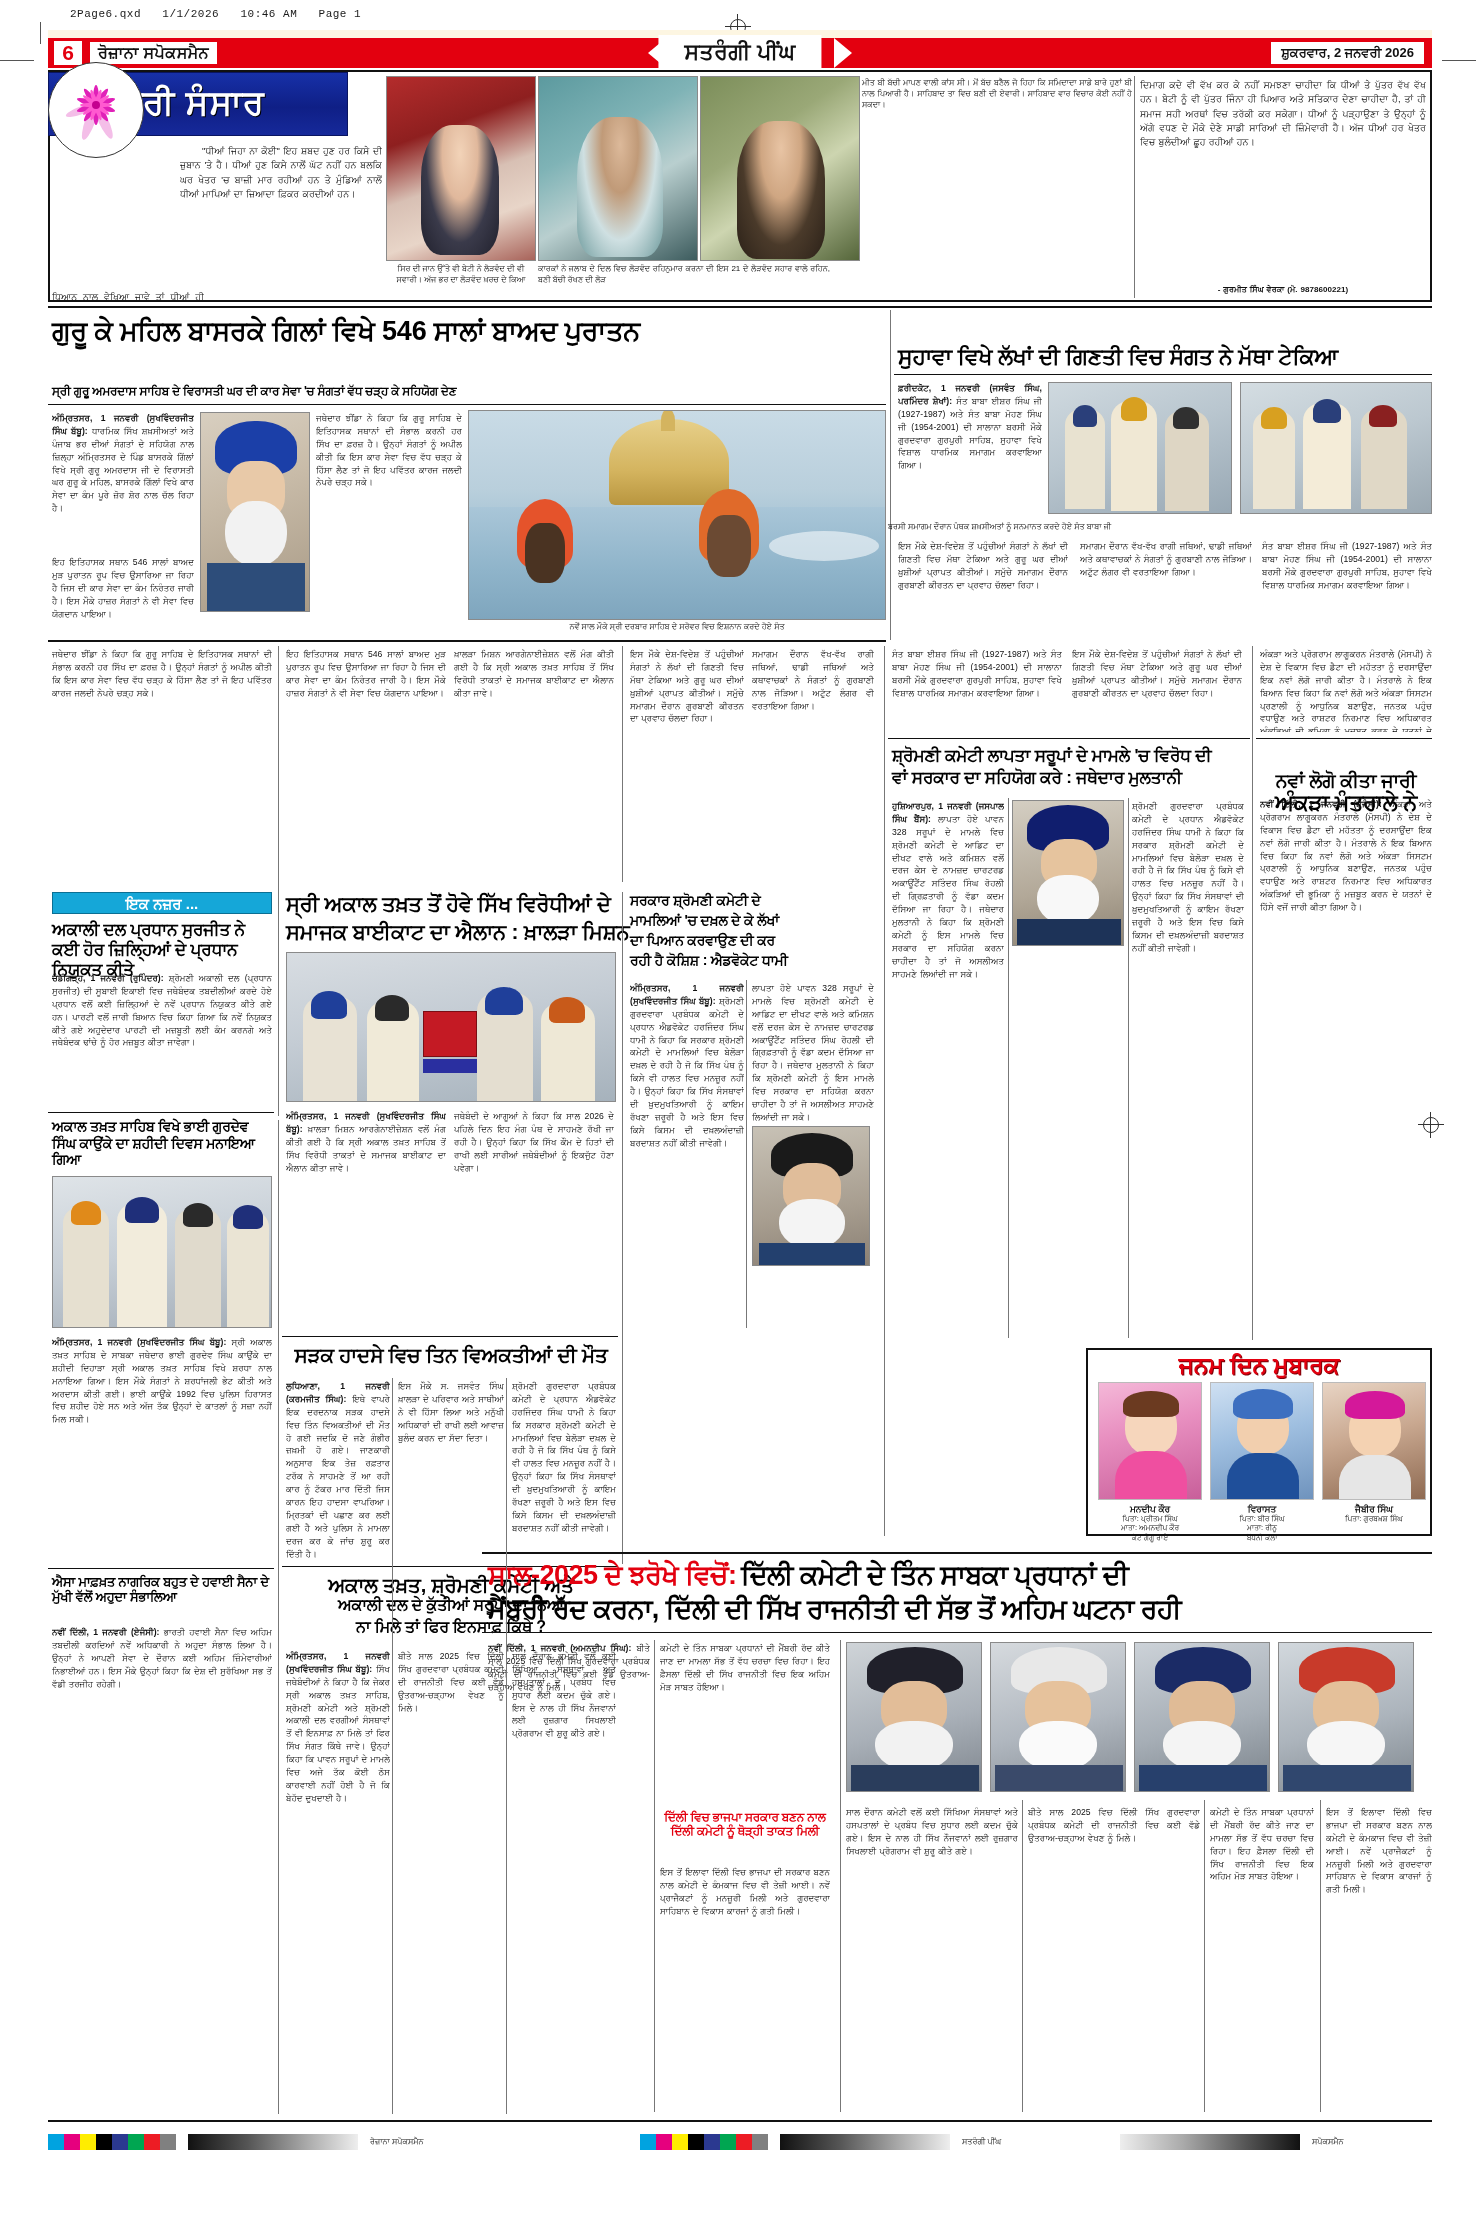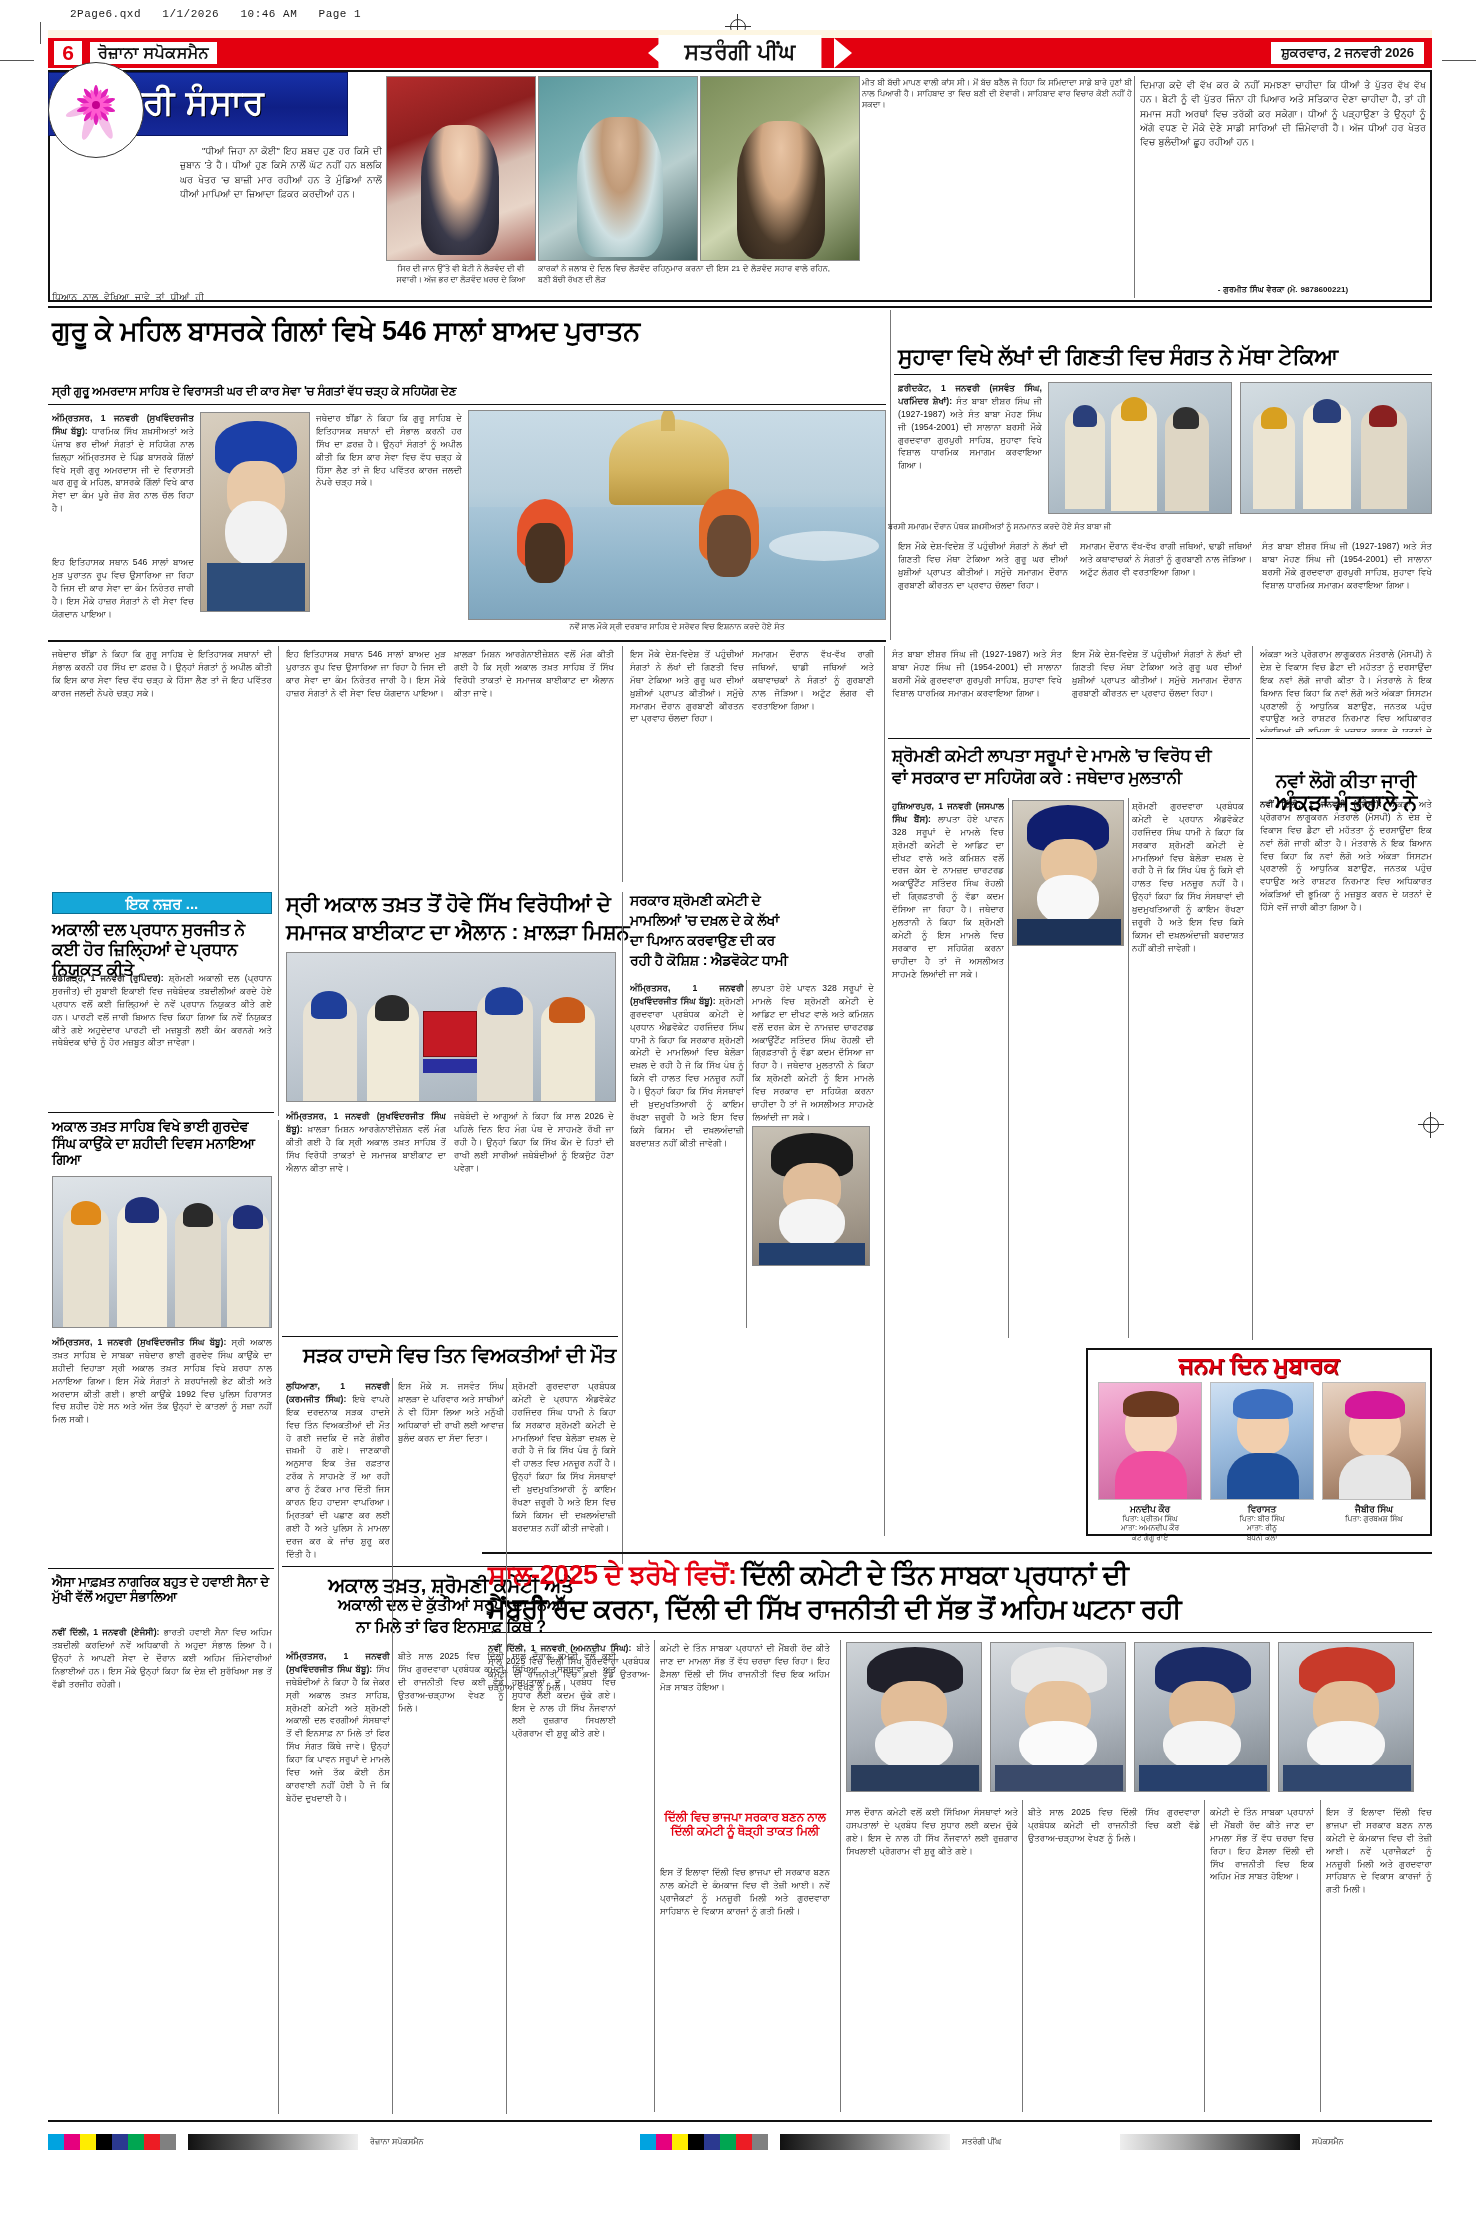--- a/index.html
+++ b/index.html
@@ -349,21 +349,21 @@
 
   <div class="photo" style="left:752px; top:1126px; width:118px; height:140px;">
     <div class="ph-in" style="background:linear-gradient(170deg,#c8c2b6 0%,#a89e90 60%,#8a8074 100%);"></div>
     <div style="position:absolute;left:18px;top:6px;width:82px;height:44px;background:#1a1a1a;border-radius:50% 50% 26% 26%;"></div>
     <div style="position:absolute;left:30px;top:36px;width:58px;height:52px;background:#e0bd9a;border-radius:42%;"></div>
     <div style="position:absolute;left:26px;top:72px;width:66px;height:50px;background:#f4f4f4;border-radius:46% 46% 52% 52%;"></div>
     <div style="position:absolute;left:6px;top:116px;width:106px;height:24px;background:#23406e;"></div>
   </div>
 
   <div class="hrule" style="left:282px; top:1336px; width:336px;"></div>
-  <div class="hl x3" style="left:286px; top:1344px; width:330px; text-align:right; font-size:20px;">ਸੜਕ ਹਾਦਸੇ ਵਿਚ ਤਿਨ ਵਿਅਕਤੀਆਂ ਦੀ ਮੌਤ</div>
+  <div class="hl x3" style="left:286px; top:1344px; width:330px; text-align:center; font-size:20px;">ਸੜਕ ਹਾਦਸੇ ਵਿਚ ਤਿਨ ਵਿਅਕਤੀਆਂ ਦੀ ਮੌਤ</div>
   <div class="body sm" style="left:286px; top:1380px; width:104px; height:180px;">
     <b>ਲੁਧਿਆਣਾ, 1 ਜਨਵਰੀ (ਕਰਮਜੀਤ ਸਿੰਘ):</b>
     <span>ਇਥੇ ਵਾਪਰੇ ਇਕ ਦਰਦਨਾਕ ਸੜਕ ਹਾਦਸੇ ਵਿਚ ਤਿੰਨ ਵਿਅਕਤੀਆਂ ਦੀ ਮੌਤ ਹੋ ਗਈ ਜਦਕਿ ਦੋ ਜਣੇ ਗੰਭੀਰ ਜ਼ਖ਼ਮੀ ਹੋ ਗਏ। ਜਾਣਕਾਰੀ ਅਨੁਸਾਰ ਇਕ ਤੇਜ਼ ਰਫ਼ਤਾਰ ਟਰੱਕ ਨੇ ਸਾਹਮਣੇ ਤੋਂ ਆ ਰਹੀ ਕਾਰ ਨੂੰ ਟੱਕਰ ਮਾਰ ਦਿੱਤੀ ਜਿਸ ਕਾਰਨ ਇਹ ਹਾਦਸਾ ਵਾਪਰਿਆ। ਮ੍ਰਿਤਕਾਂ ਦੀ ਪਛਾਣ ਕਰ ਲਈ ਗਈ ਹੈ ਅਤੇ ਪੁਲਿਸ ਨੇ ਮਾਮਲਾ ਦਰਜ ਕਰ ਕੇ ਜਾਂਚ ਸ਼ੁਰੂ ਕਰ ਦਿੱਤੀ ਹੈ।</span>
   </div>
   <div class="body sm" style="left:398px; top:1380px; width:106px; height:180px;">ਇਸ ਮੌਕੇ ਸ. ਜਸਵੰਤ ਸਿੰਘ ਖ਼ਾਲੜਾ ਦੇ ਪਰਿਵਾਰ ਅਤੇ ਸਾਥੀਆਂ ਨੇ ਵੀ ਹਿੱਸਾ ਲਿਆ ਅਤੇ ਮਨੁੱਖੀ ਅਧਿਕਾਰਾਂ ਦੀ ਰਾਖੀ ਲਈ ਆਵਾਜ਼ ਬੁਲੰਦ ਕਰਨ ਦਾ ਸੱਦਾ ਦਿਤਾ।</div>
   <div class="body sm" style="left:512px; top:1380px; width:104px; height:180px;">ਸ਼੍ਰੋਮਣੀ ਗੁਰਦਵਾਰਾ ਪ੍ਰਬੰਧਕ ਕਮੇਟੀ ਦੇ ਪ੍ਰਧਾਨ ਐਡਵੋਕੇਟ ਹਰਜਿੰਦਰ ਸਿੰਘ ਧਾਮੀ ਨੇ ਕਿਹਾ ਕਿ ਸਰਕਾਰ ਸ਼੍ਰੋਮਣੀ ਕਮੇਟੀ ਦੇ ਮਾਮਲਿਆਂ ਵਿਚ ਬੇਲੋੜਾ ਦਖ਼ਲ ਦੇ ਰਹੀ ਹੈ ਜੋ ਕਿ ਸਿੱਖ ਪੰਥ ਨੂੰ ਕਿਸੇ ਵੀ ਹਾਲਤ ਵਿਚ ਮਨਜ਼ੂਰ ਨਹੀਂ ਹੈ। ਉਨ੍ਹਾਂ ਕਿਹਾ ਕਿ ਸਿੱਖ ਸੰਸਥਾਵਾਂ ਦੀ ਖ਼ੁਦਮੁਖਤਿਆਰੀ ਨੂੰ ਕਾਇਮ ਰੱਖਣਾ ਜ਼ਰੂਰੀ ਹੈ ਅਤੇ ਇਸ ਵਿਚ ਕਿਸੇ ਕਿਸਮ ਦੀ ਦਖ਼ਲਅੰਦਾਜ਼ੀ ਬਰਦਾਸ਼ਤ ਨਹੀਂ ਕੀਤੀ ਜਾਵੇਗੀ।</div>
 
   <div class="hrule" style="left:282px; top:1566px; width:336px;"></div>
   <div class="hl x4" style="left:286px; top:1574px; width:330px; text-align:center; font-size:20px;">ਅਕਾਲ ਤਖ਼ਤ, ਸ਼੍ਰੋਮਣੀ ਕਮੇਟੀ ਅਤੇ</div>
   <div class="hl x4" style="left:286px; top:1596px; width:330px; text-align:center; font-size:16px;">ਅਕਾਲੀ ਦਲ ਦੇ ਕੁੱਤੀਆਂ ਸਰੂਪਾਂ ਦਾ ਨਿਆਂ</div>

